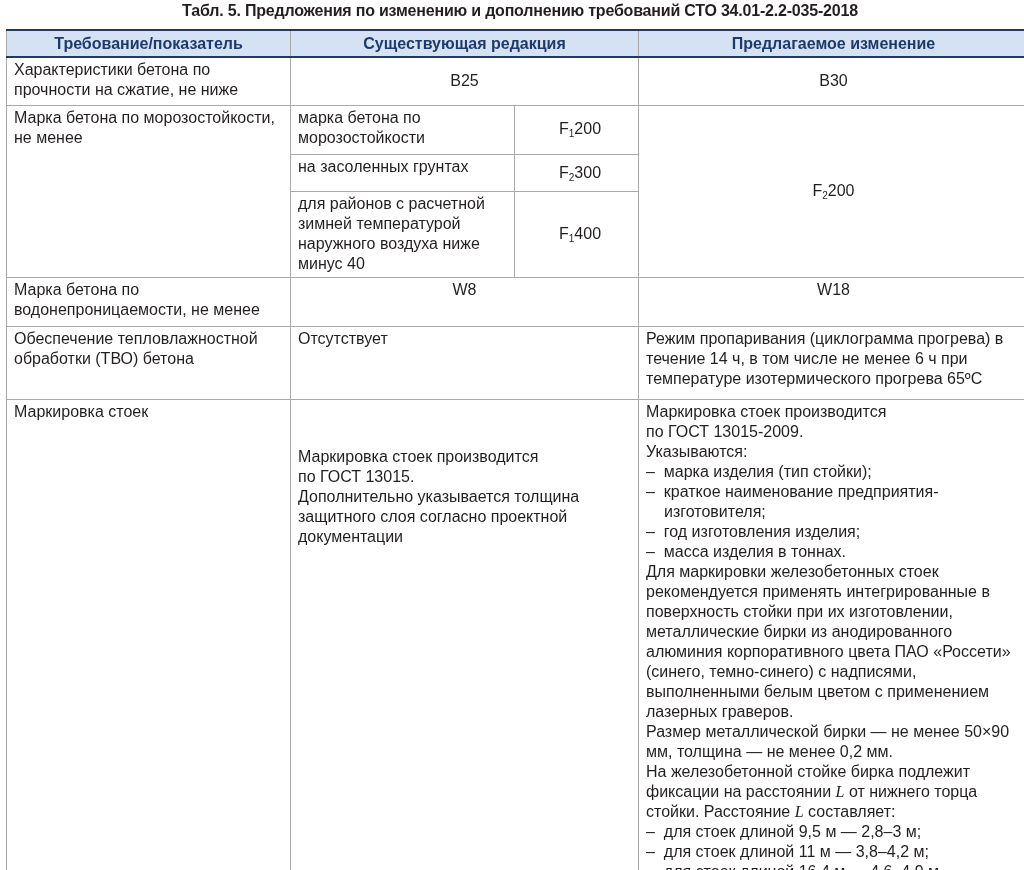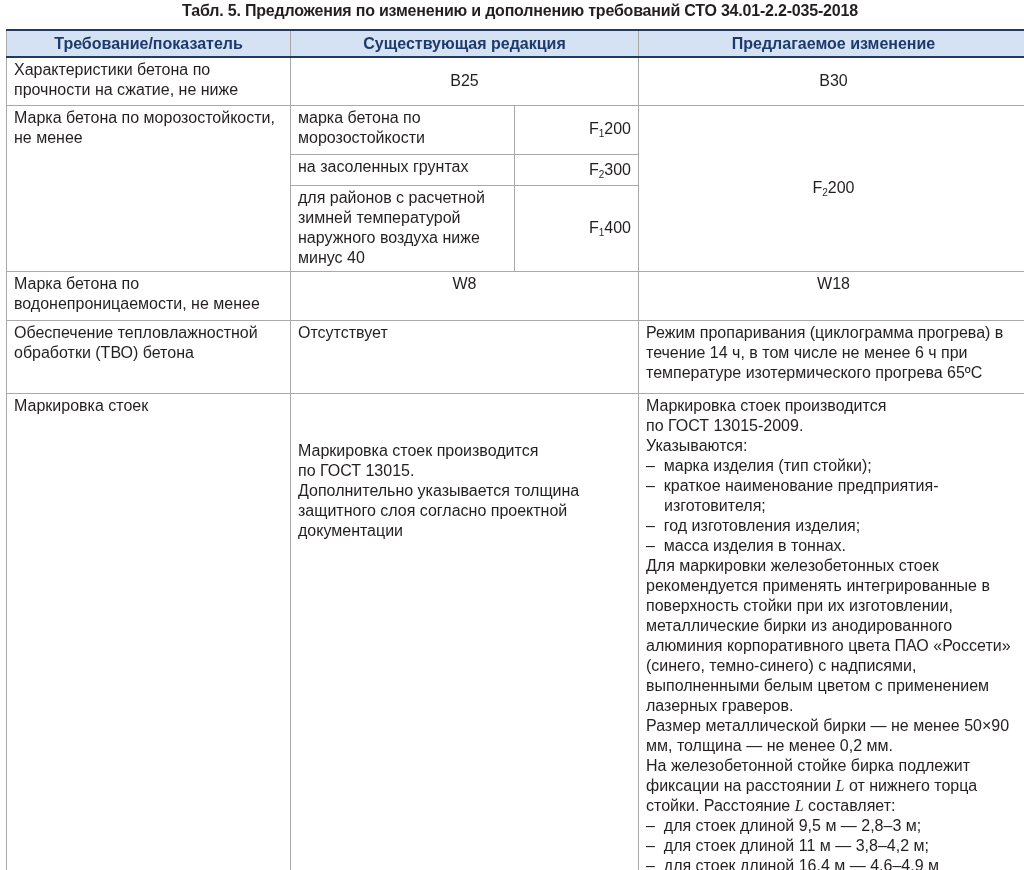--- a/index.html
+++ b/index.html
@@ -18,21 +18,21 @@
                   border-top:2px solid #1f3b64; border-bottom:2px solid #1f3b64;
                   border-left:1px solid #a8a8a8; border-right:1px solid #a8a8a8; }
   table.main td { border:1.5px solid #a9a9a9; vertical-align:top; padding:2px 7px 3px 7px;
                   font-size:16px; line-height:20px; }
   table.main tr.last td { border-bottom:3px solid #1f3b64; }
   td.center { text-align:center; }
   td.vcenter { vertical-align:middle !important; }
   table.inner { width:100%; border-collapse:collapse; table-layout:fixed; }
   table.inner td { border:none; border-bottom:1.5px solid #a9a9a9; padding:2px 7px 3px 7px; }
   table.inner tr:last-child td { border-bottom:none; }
-  table.inner td.val { border-left:1.5px solid #a9a9a9; text-align:right; vertical-align:middle; width:72px;padding-left:44px; }
+  table.inner td.val { border-left:1.5px solid #a9a9a9; text-align:left; vertical-align:middle; width:72px;padding-left:44px; }
   td.nested { padding:0 !important; }
   .line { display:block; }
   .dash { display:block; padding-left:18px; text-indent:-18px; }
   sub { font-size:10px; vertical-align:-3px; line-height:0; }
   i.L { font-family:"Liberation Serif", serif; font-style:italic; }
 </style>
 </head>
 <body>
 
 <div class="title">Табл. 5. Предложения по изменению и дополнению требований СТО 34.01-2.2-035-2018</div>
@@ -60,21 +60,21 @@
 
     <tr style="height:150px;">
       <td>Марка бетона по морозостойкости, не менее</td>
       <td class="nested">
         <table class="inner">
           <tbody>
               <tr style="height:49px;">
             <td>марка бетона по морозостойкости</td>
             <td class="val"><span>F</span><sub>1</sub><span>200</span></td>
           </tr>
-          <tr style="height:31px;">
+          <tr style="height:37px;">
             <td>на засоленных грунтах</td>
             <td class="val"><span>F</span><sub>2</sub><span>300</span></td>
           </tr>
           <tr style="height:69px;">
             <td>для районов с расчетной зимней температурой наружного воздуха ниже минус 40</td>
             <td class="val"><span>F</span><sub>1</sub><span>400</span></td>
           </tr>
         </tbody>
           </table>
       </td>

